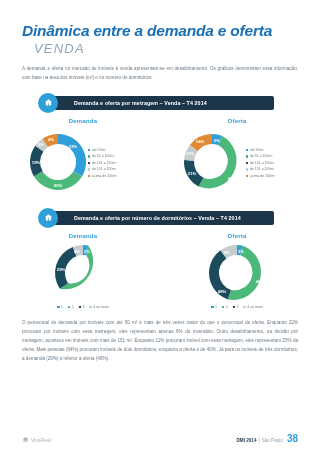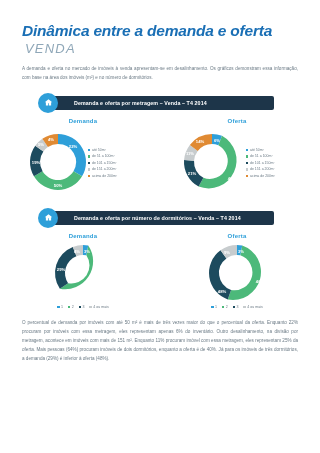--- a/index.html
+++ b/index.html
@@ -16,21 +16,21 @@
   .hdr{padding:22px 22px 0 22px;font-style:italic;}
   .hdr h1{
     margin:0;
     font-size:15.5px;
     font-weight:bold;
     color:#1a6fb5;
     letter-spacing:-0.2px;
     line-height:1.15;
   }
   .hdr h2{
-    margin:1px 0 0 3px;
+    margin:1px 0 0 12px;
     font-size:13px;
     font-weight:normal;
     color:#8fa7b8;
     letter-spacing:1.2px;
   }
   .intro{
     margin:9px 22px 0 22px;
     font-size:4.6px;
     line-height:1.95;
     color:#6b7a85;
@@ -353,14 +353,28 @@
             <span class="sw" style="background:#c7ccce"></span>
             <span>4 ou mais</span>
           </span>
       </div>
     </div>
 
   </div>
 
   <p class="outro">O percentual de demanda por imóveis com até 50 m² é mais de três vezes maior do que o percentual da oferta. Enquanto 22% procuram por imóveis com essa metragem, eles representam apenas 6% do inventário. Outro desalinhamento, na divisão por metragem, acontece em imóveis com mais de 151 m². Enquanto 11% procuram imóvel com essa metragem, eles representam 25% da oferta. Mais pessoas (64%) procuram imóveis de dois dormitórios, enquanto a oferta é de 40%. Já para os imóveis de três dormitórios, a demanda (29%) é inferior à oferta (48%).</p>
 
+  <div class="footer">
+    <div class="brand">
+      <svg width="7" height="7" viewBox="0 0 24 24">
+          <path fill="#a9b6c0" d="M12 3 2 11h3v9h6v-6h2v6h6v-9h3z"></path>
+        </svg>
+      <span>VivaReal</span>
+    </div>
+    <div class="fright">
+      <span class="fdmi">DMI 2014</span>
+      <span class="fsep">|</span>
+      <span class="fcity">São Paulo</span>
+      <span class="fpage">38</span>
+    </div>
+  </div>
 
 </div>
 
 </body></html>

